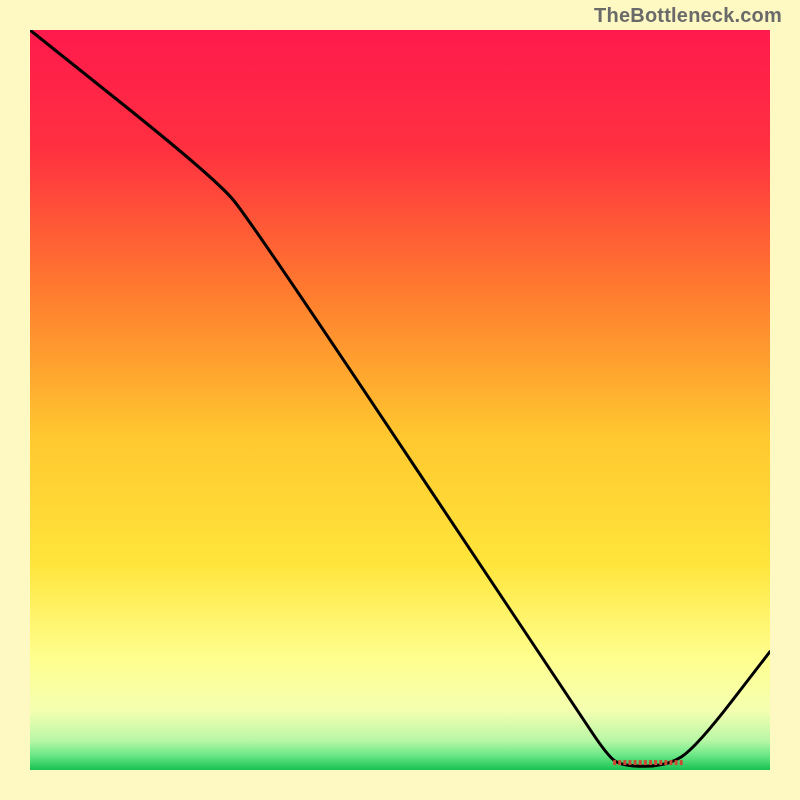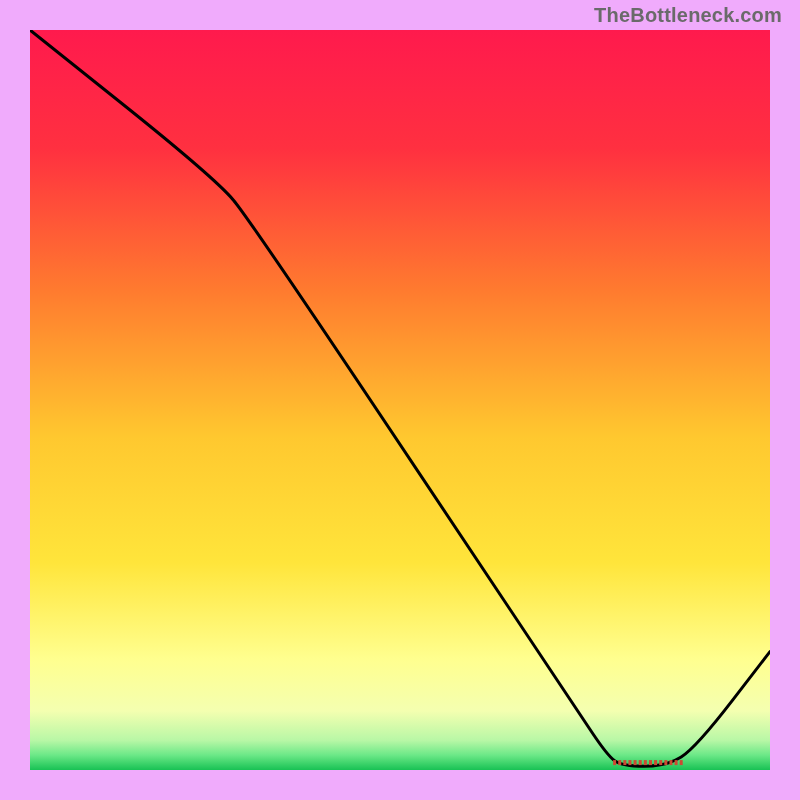--- a/index.html
+++ b/index.html
@@ -7,21 +7,21 @@
     padding: 0;
     width: 800px;
     height: 800px;
     background: #000;
     overflow: hidden;
   }
   .container {
     position: relative;
     width: 800px;
     height: 800px;
-    background: #f0abfc;
+    background: #fef9c3;
   }
   .attribution {
     position: absolute;
     top: 4px;
     right: 18px;
     color: #6a6a6a;
     font-family: Arial, Helvetica, sans-serif;
     font-size: 20px;
     font-weight: 600;
     letter-spacing: 0.2px;

